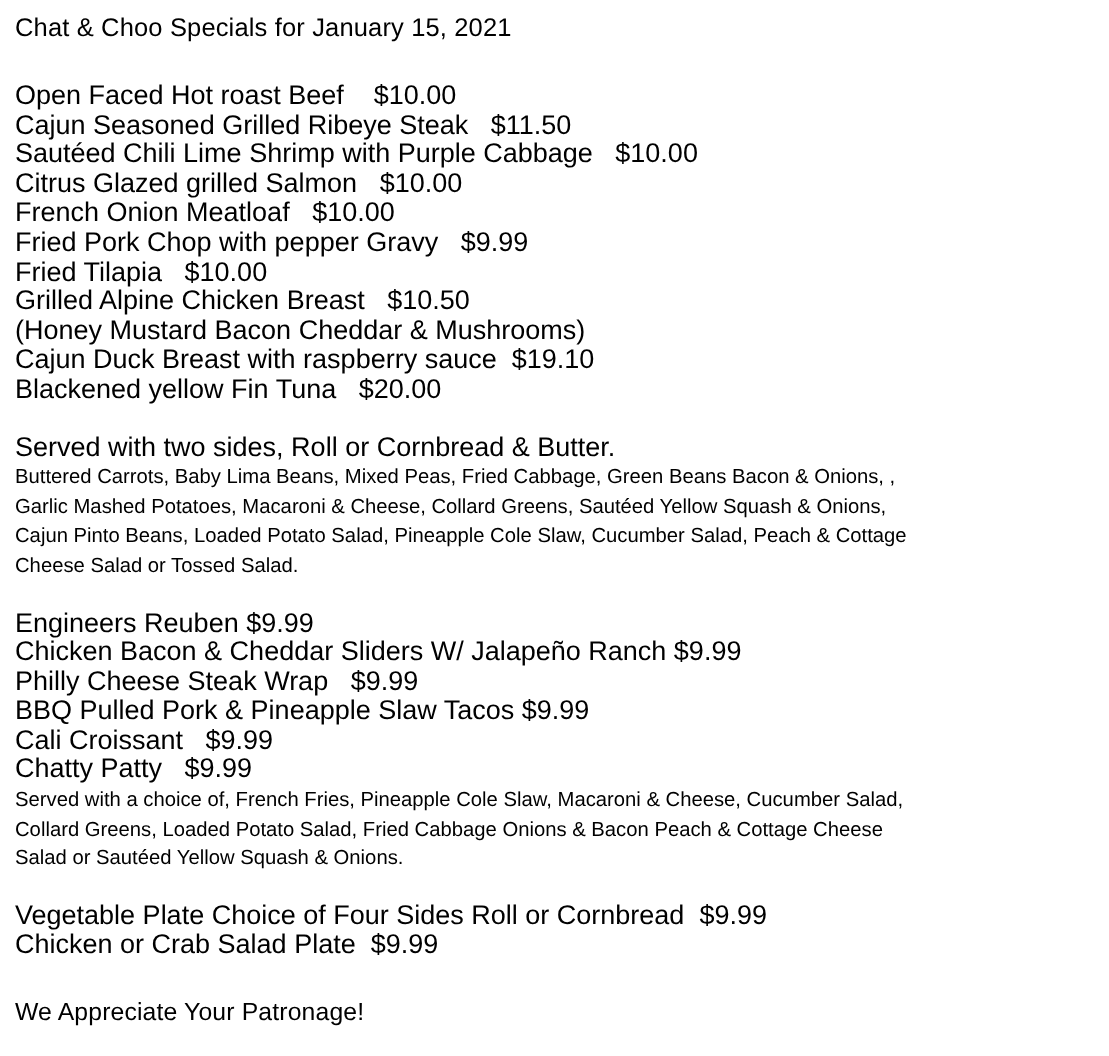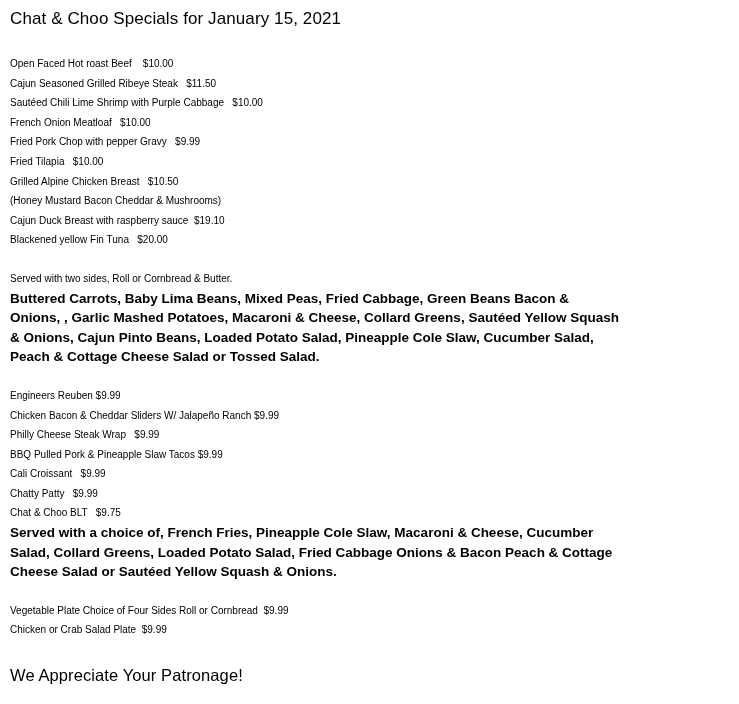--- a/index.html
+++ b/index.html
@@ -25,33 +25,32 @@
     font-size: 17px;
     line-height: 22px;
     margin: 2px 0 0 2px;
     font-weight: normal;
     letter-spacing: 0.1px;
   }
   .block {
     margin-top: 0;
   }
   .line {
-    font-size: 10px;
+    font-size: 18px;
     line-height: 19.6px;
     white-space: pre-wrap;
     margin: 0 0 0 2px;
   }
   .spacer-lg { height: 24px; }
   .spacer-md { height: 19px; }
   .paragraph {
     font-size: 13.5px;
     line-height: 19.6px;
     margin: 0 0 0 2px;
     max-width: 706px;
-    font-weight: bold;
   }
   .closing {
     font-size: 16.5px;
     line-height: 22px;
     margin: 0 0 0 2px;
     letter-spacing: 0.1px;
   }
 </style>
 </head>
 <body>
@@ -59,20 +58,21 @@
 <div class="page">
 
   <h1 class="doc-title">Chat &amp; Choo Specials for January 15, 2021</h1>
 
   <div class="spacer-lg"></div>
 
   <div class="block">
     <div class="line">Open Faced Hot roast Beef    $10.00</div>
     <div class="line">Cajun Seasoned Grilled Ribeye Steak   $11.50</div>
     <div class="line">Sautéed Chili Lime Shrimp with Purple Cabbage   $10.00</div>
+    <div class="line">Citrus Glazed grilled Salmon   $10.00</div>
     <div class="line">French Onion Meatloaf   $10.00</div>
     <div class="line">Fried Pork Chop with pepper Gravy   $9.99</div>
     <div class="line">Fried Tilapia   $10.00</div>
     <div class="line">Grilled Alpine Chicken Breast   $10.50</div>
     <div class="line">(Honey Mustard Bacon Cheddar &amp; Mushrooms)</div>
     <div class="line">Cajun Duck Breast with raspberry sauce  $19.10</div>
     <div class="line">Blackened yellow Fin Tuna   $20.00</div>
   </div>
 
   <div class="spacer-md"></div>
@@ -84,21 +84,20 @@
 
   <div class="spacer-md"></div>
 
   <div class="block">
     <div class="line">Engineers Reuben $9.99</div>
     <div class="line">Chicken Bacon &amp; Cheddar Sliders W/ Jalapeño Ranch $9.99</div>
     <div class="line">Philly Cheese Steak Wrap   $9.99</div>
     <div class="line">BBQ Pulled Pork &amp; Pineapple Slaw Tacos $9.99</div>
     <div class="line">Cali Croissant   $9.99</div>
     <div class="line">Chatty Patty   $9.99</div>
-    <div class="line">Chat &amp; Choo BLT   $9.75</div>
     <div class="paragraph">Served with a choice of, French Fries, Pineapple Cole Slaw, Macaroni &amp; Cheese, Cucumber Salad, Collard Greens, Loaded Potato Salad, Fried Cabbage Onions &amp; Bacon  Peach &amp; Cottage Cheese Salad or Sautéed Yellow Squash &amp; Onions.</div>
   </div>
 
   <div class="spacer-md"></div>
 
   <div class="block">
     <div class="line">Vegetable Plate Choice of Four Sides Roll or Cornbread  $9.99</div>
     <div class="line">Chicken or Crab Salad Plate  $9.99</div>
   </div>
 

